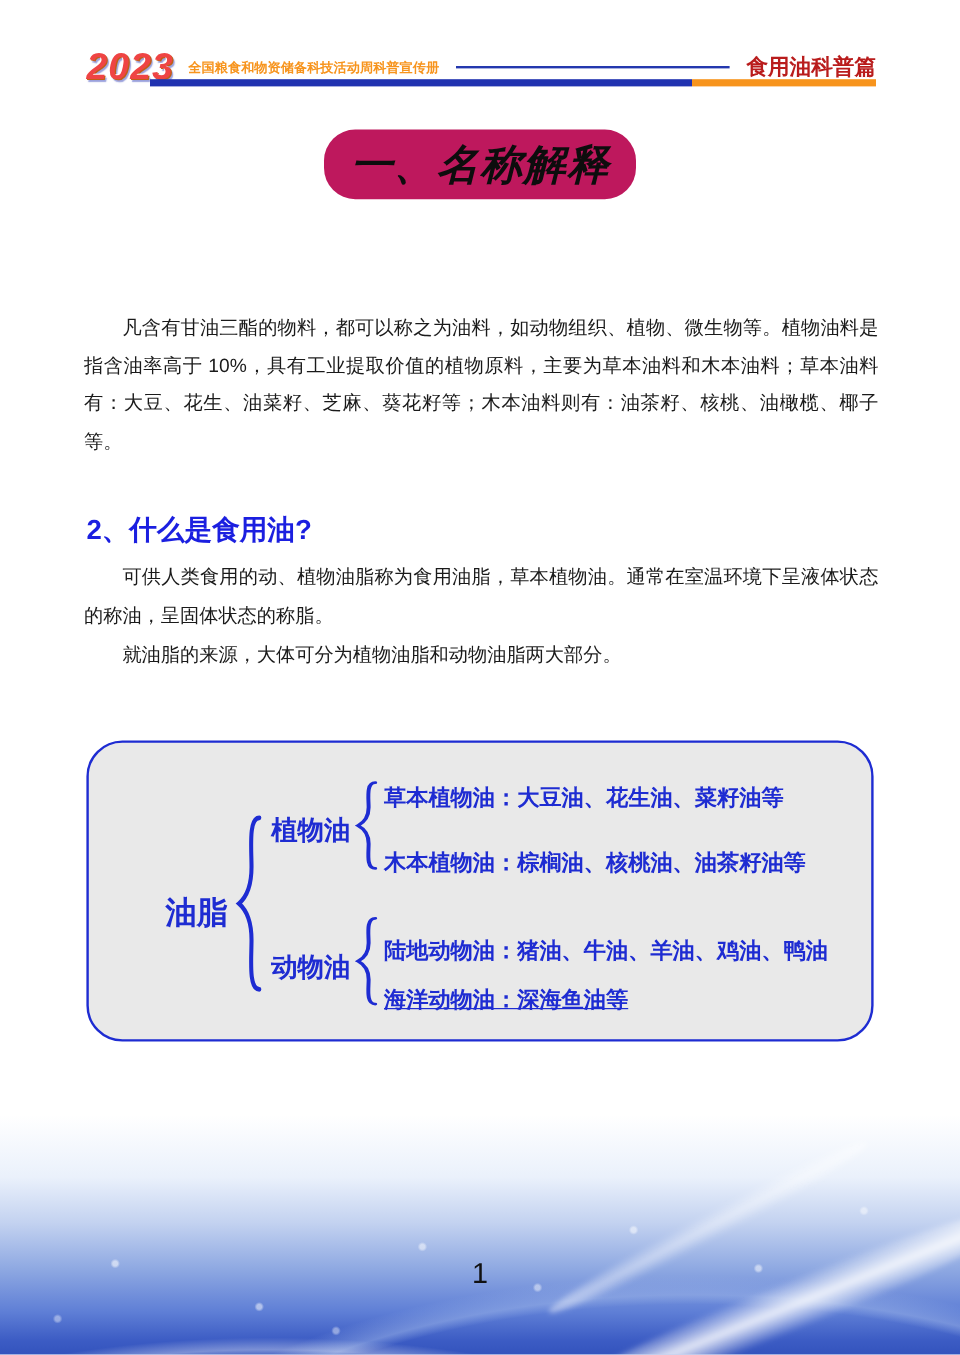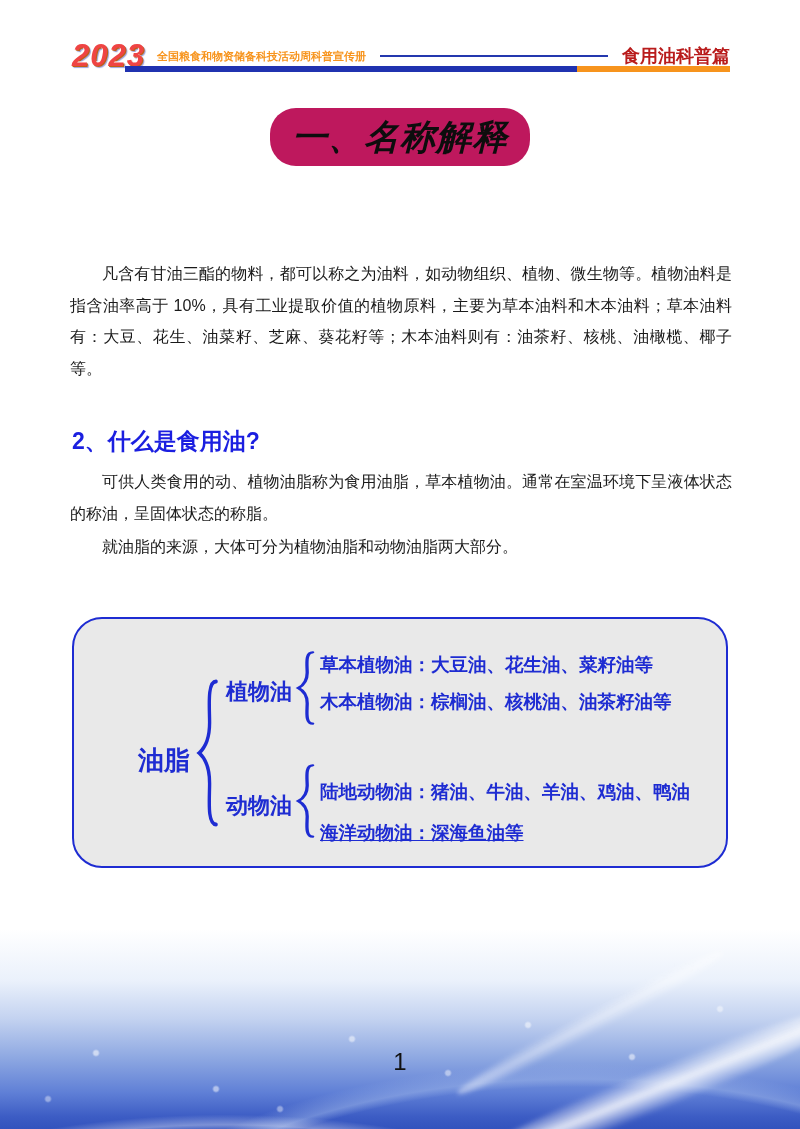--- a/index.html
+++ b/index.html
@@ -60,21 +60,21 @@
     position: absolute; left: 72px; top: 617px; width: 656px; height: 251px;
     background: #E9E9E9; border: 2px solid #1E2CD2; border-radius: 30px;
   }
   .diagram .node { position: absolute; color: #1E2CD2; font-weight: bold; white-space: nowrap; }
   .d-root  { left: 64px;  top: 124px; font-size: 26px; }
   .d-branch { font-size: 22px; }
   .d-branch.plant  { left: 152px; top: 58px; }
   .d-branch.animal { left: 152px; top: 172px; }
   .d-leaf { font-size: 18.5px; left: 246px; }
   .d-leaf.l1 { top: 33px; }
-  .d-leaf.l2 { top: 70px; }
+  .d-leaf.l2 { top: 87px; }
   .d-leaf.l3 { top: 160px; }
   .d-leaf.l4 { top: 201px; text-decoration: underline; }
   .brace { position: absolute; }
   .brace svg { display: block; width: 100%; height: 100%; }
   .brace-root   { left: 120px; top: 58px;  width: 26px; height: 152px; }
   .brace-plant  { left: 220px; top: 31px;  width: 22px; height: 76px; }
   .brace-animal { left: 220px; top: 144px; width: 22px; height: 76px; }
 
   
   .wave {

